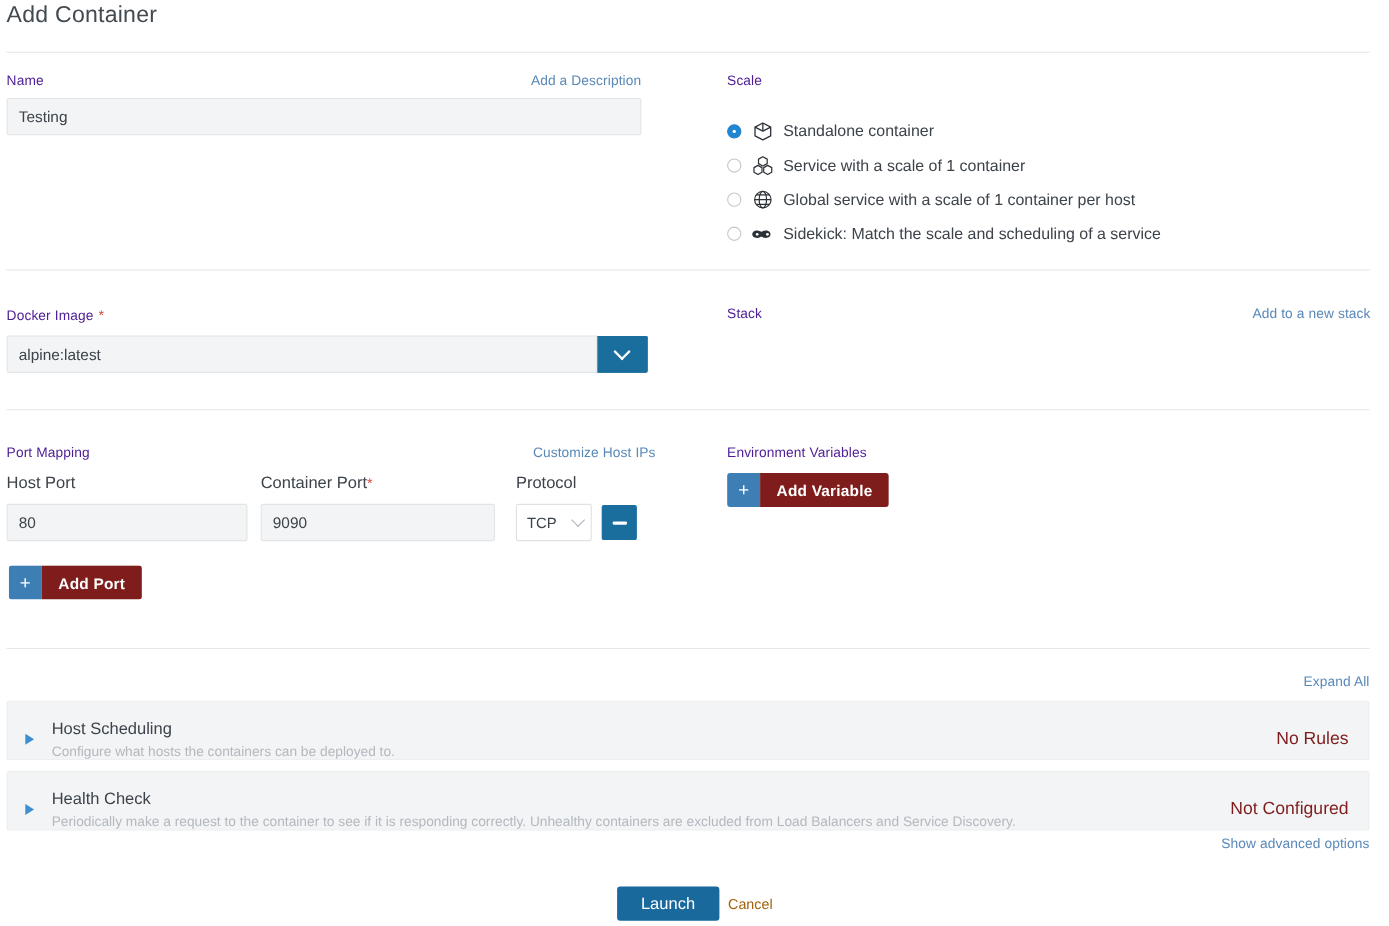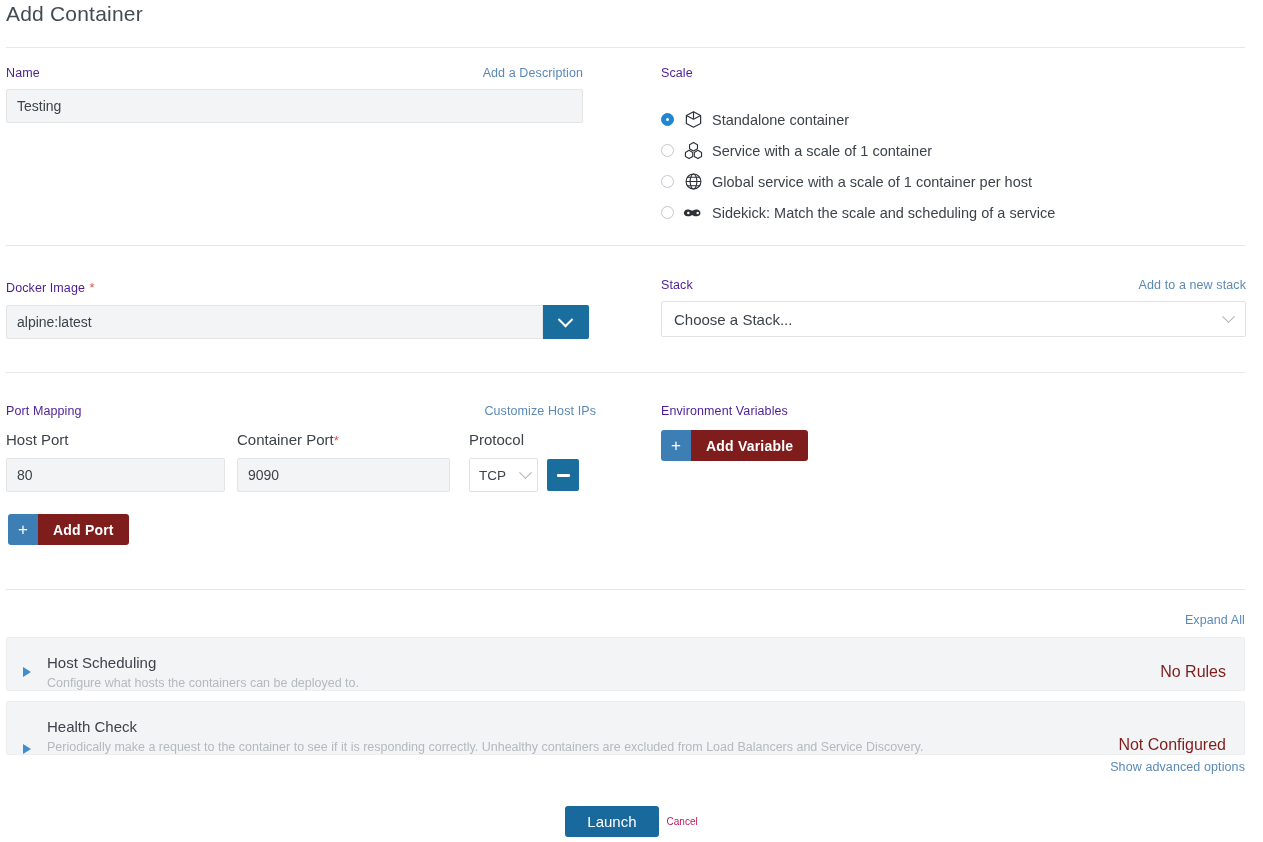--- a/index.html
+++ b/index.html
@@ -266,22 +266,22 @@
     border: none;
     border-radius: 3px;
     height: 31px;
     padding: 0 22px;
     font-size: 15px;
     font-family: "Liberation Sans", sans-serif;
     cursor: pointer;
   }
   .btn-cancel {
     margin-left: 8px;
-    color: #be185d;
-    font-size: 10px;
+    color: #a16207;
+    font-size: 13px;
     cursor: pointer;
     text-decoration: none;
   }
 </style>
 </head>
 <body>
 
 <div class="page">
 
   <div class="page-title">Add Container</div>
@@ -365,24 +365,20 @@
         <span class="chev-white"></span>
       </span>
     </div>
   </div>
 
   <div class="stack-block">
     <div class="stack-row">
       <span class="small-label">Stack</span>
       <a class="link">Add to a new stack</a>
     </div>
-    <div class="select-white">
-      <span>Choose a Stack...</span>
-      <span class="chev-grey"></span>
-    </div>
   </div>
 
   <div class="rule" style="top:372px;"></div>
 
   <div class="port-block">
     <div class="port-top">
       <span class="small-label">Port Mapping</span>
       <a class="link">Customize Host IPs</a>
     </div>
     <div class="port-heads">
@@ -428,21 +424,21 @@
 
   <div class="acc" style="top:637px; height:54px;">
     <span class="acc-tri"></span>
     <span class="acc-body">
       <div class="acc-title">Host Scheduling</div>
       <div class="acc-desc">Configure what hosts the containers can be deployed to.</div>
     </span>
     <span class="acc-status">No Rules</span>
   </div>
 
-  <div class="acc" style="top:701px; height:54px;align-items:flex-end;">
+  <div class="acc" style="top:701px; height:54px;">
     <span class="acc-tri"></span>
     <span class="acc-body">
       <div class="acc-title">Health Check</div>
       <div class="acc-desc">Periodically make a request to the container to see if it is responding correctly. Unhealthy containers are excluded from Load Balancers and Service Discovery.</div>
     </span>
     <span class="acc-status">Not Configured</span>
   </div>
 
   <a class="link adv-opts">Show advanced options</a>
 

